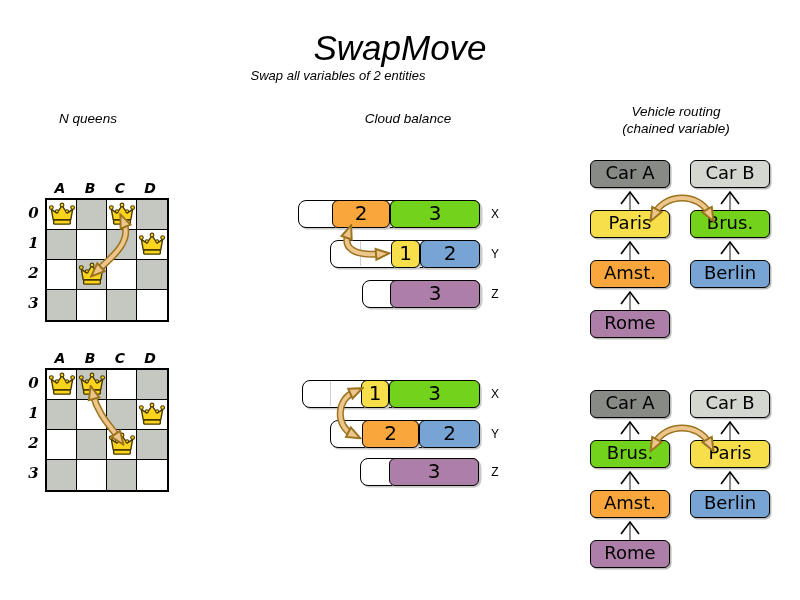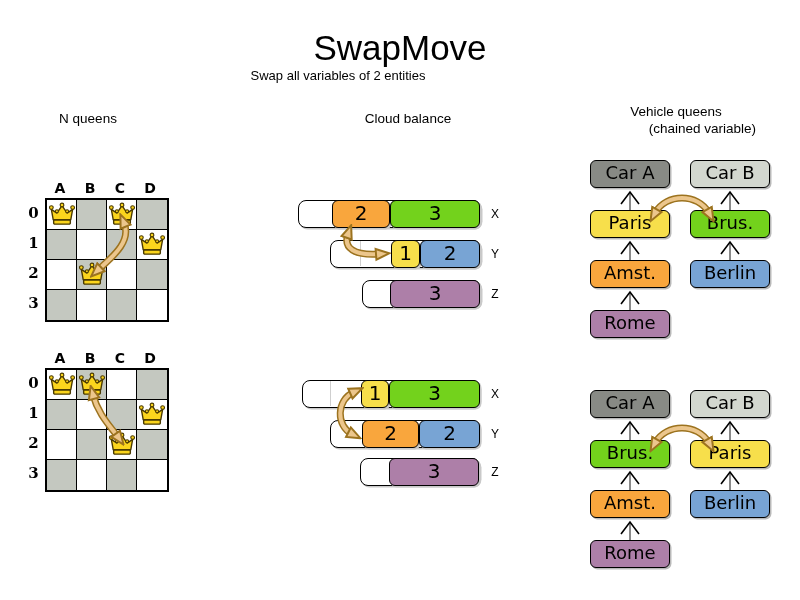--- a/index.html
+++ b/index.html
@@ -1,18 +1,18 @@
 <!DOCTYPE html>
 <html><head>
 <meta charset="utf-8">
 <style>
   html,body{margin:0;padding:0;}
   body{width:800px;height:600px;background:#fff;overflow:hidden;position:relative;
        font-family:"Liberation Sans",sans-serif;color:#000;}
-  .abs{position:absolute;}
+  .abs{position:absolute;font-style:italic;}
   .title{left:0;top:28px;width:800px;text-align:center;font-size:35px;}
   .subtitle{left:0;top:68px;width:676px;text-align:center;font-size:13px;}
   .section-title{width:160px;text-align:center;font-size:13.5px;}
 
   
   .board-wrap{width:141px;height:140px;}
   .col-labels{position:absolute;left:21px;top:0;width:120px;height:20px;display:flex;}
   .col-labels span{width:30px;text-align:center;font-family:"DejaVu Sans",sans-serif;
                    font-weight:bold;font-size:14px;line-height:20px;}
   .row-label{position:absolute;left:0;width:19px;text-align:center;height:30px;line-height:30px;
@@ -42,22 +42,22 @@
   svg.swap-arrow, svg.up-arrow{position:absolute;overflow:visible;}
 </style>
 </head>
 <body>
 
 <div class="abs title">SwapMove</div>
 <div class="abs subtitle">Swap all variables of 2 entities</div>
 
 <div class="abs section-title" style="left:8px;top:111px;">N queens</div>
 <div class="abs section-title" style="left:328px;top:111px;">Cloud balance</div>
-<div class="abs section-title" style="left:596px;top:104px;">Vehicle queens</div>
-<div class="abs section-title" style="left:596px;top:121px;text-align:right;">(chained variable)</div>
+<div class="abs section-title" style="left:596px;top:104px;">Vehicle routing</div>
+<div class="abs section-title" style="left:596px;top:121px;">(chained variable)</div>
 
 <div class="abs board-wrap" style="left:24px;top:178px;">
     <div class="col-labels">
       <span>A</span>
       <span>B</span>
       <span>C</span>
       <span>D</span>
     </div>
     <span class="row-label" style="top: 20px;">0</span>
     <span class="row-label" style="top: 50px;">1</span>

